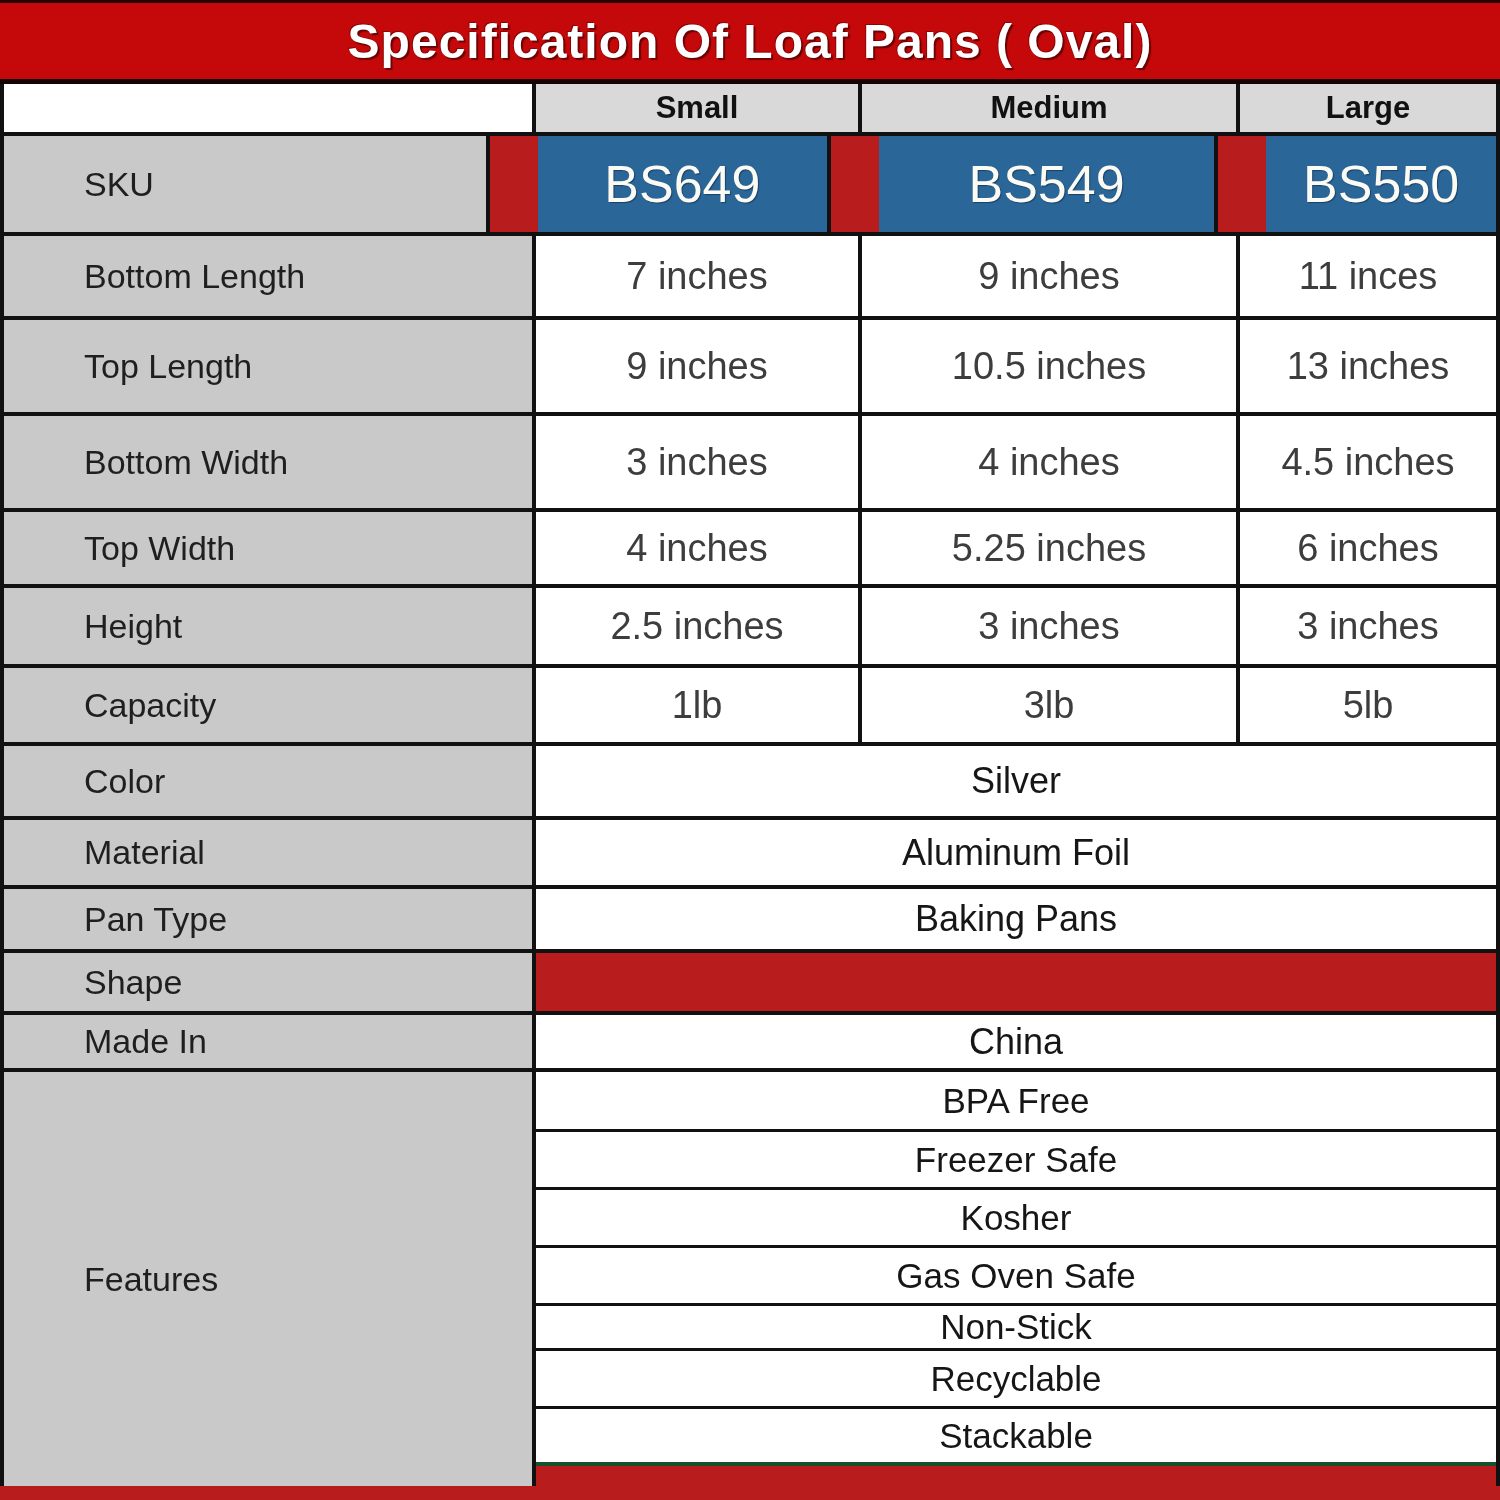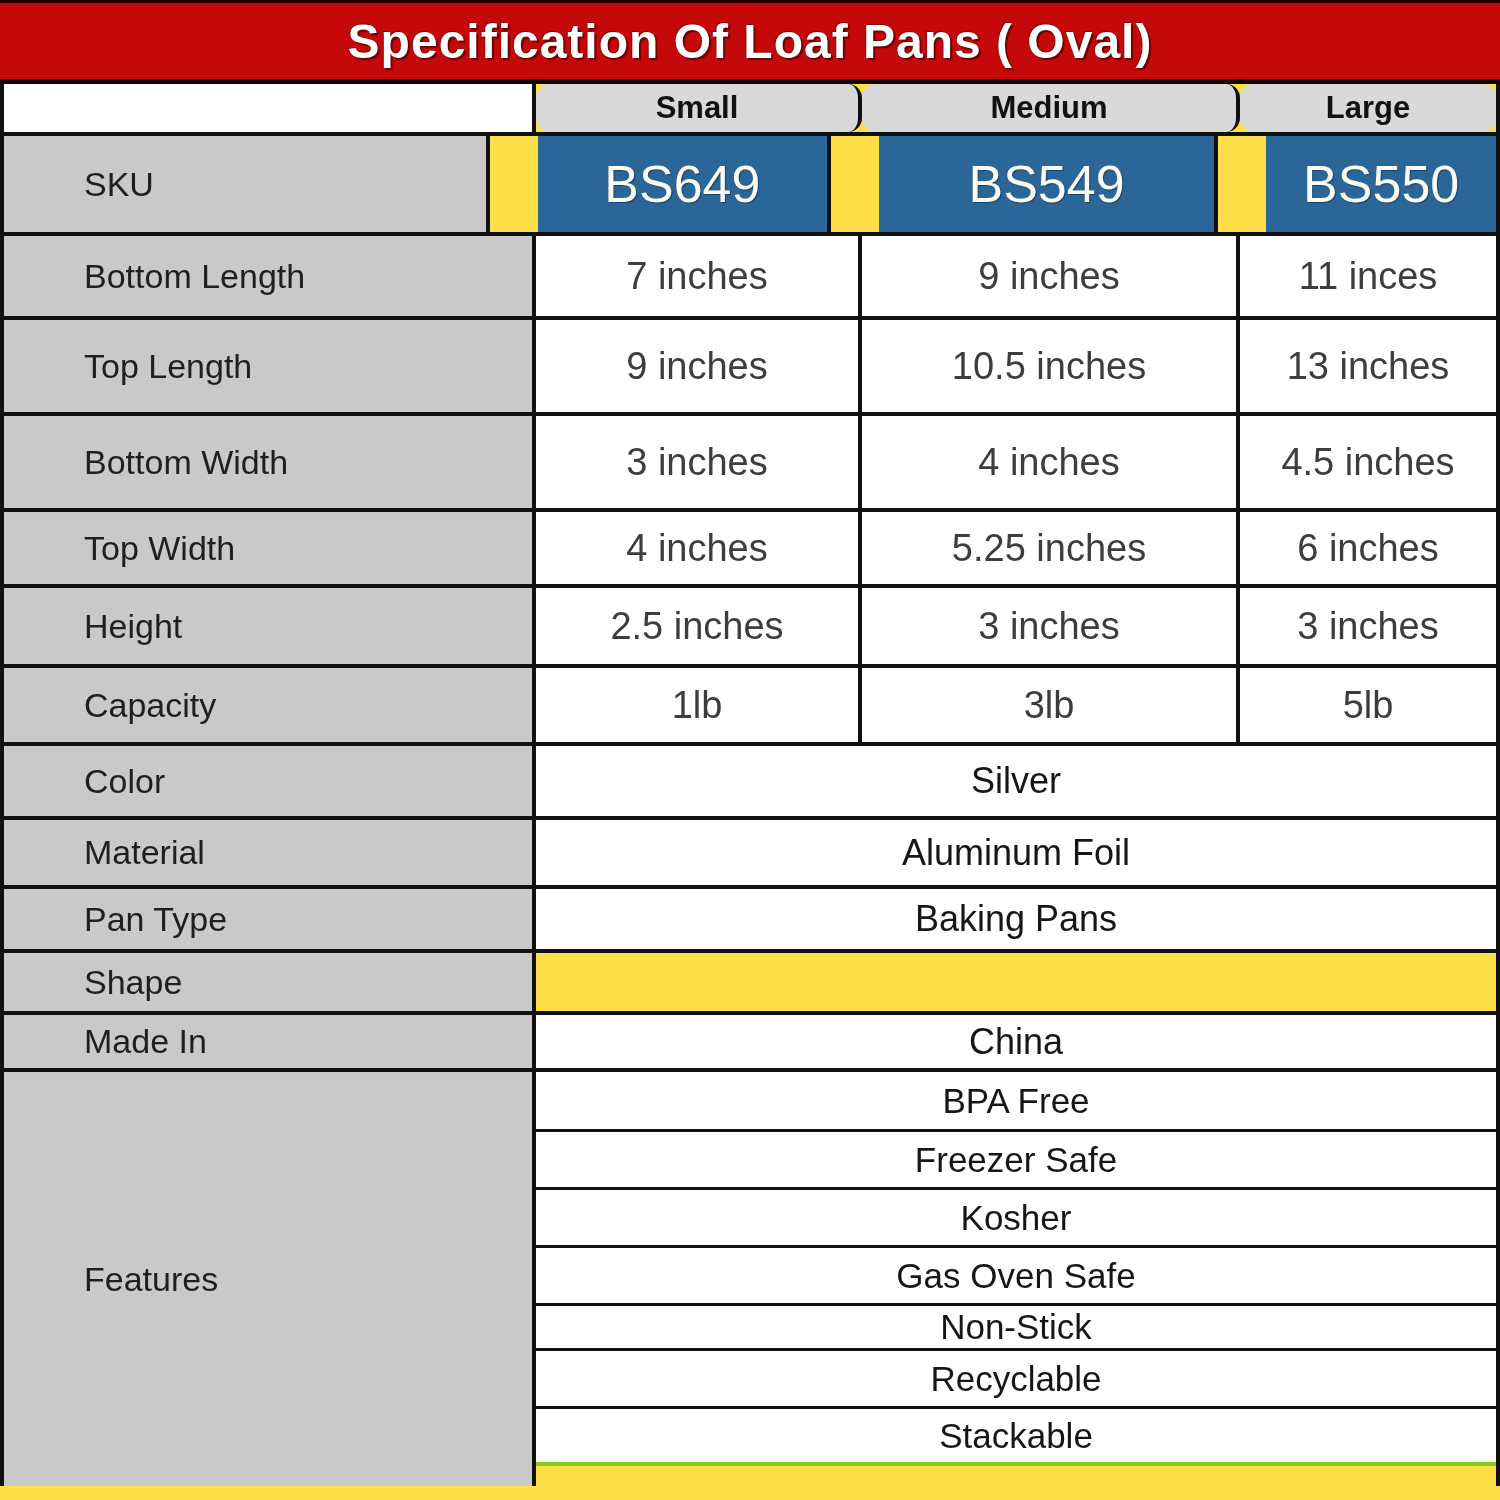--- a/index.html
+++ b/index.html
@@ -7,21 +7,21 @@
     padding: 0;
     background: #ffffff;
     font-family: "Liberation Sans", sans-serif;
   }
   * { box-sizing: border-box; }
 
   .sheet {
     position: relative;
     width: 1500px;
     height: 1500px;
-    background: #fde047;
+    background: #b91c1c;
     overflow: hidden;
   }
 
   
   .title-bar {
     height: 84px;
     background: #C50809;
     border-top: 3px solid #2a0000;
     border-bottom: 5px solid #140303;
     display: flex;
@@ -70,21 +70,20 @@
   }
   .label-white { background: #ffffff; }
 
   
   .head-cell {
     background: #D9D9D9;
     justify-content: center;
     font-weight: bold;
     font-size: 31px;
     color: #111111;
-    border-radius: 14px;
   }
 
   
   .sku-cell {
     background: #2B6699;
     justify-content: center;
     font-weight: normal;
     font-size: 52px;
     color: #fbfbf4;
     text-shadow: 1px 1px 1px rgba(0,20,40,0.45);
@@ -117,21 +116,21 @@
   }
   .feature-item {
     display: flex;
     align-items: center;
     justify-content: center;
     background: #ffffff;
     border-bottom: 3px solid #111111;
     font-size: 35px;
     color: #161616;
   }
-  .feature-item:last-child { border-bottom: 4px solid #84cc16; }
+  .feature-item:last-child { border-bottom: 4px solid #14532d; }
 </style>
 </head>
 <body>
 
 <div class="sheet">
 
   <div class="title-bar">
     <span class="title-text">Specification Of Loaf Pans ( Oval)</span>
   </div>
 

